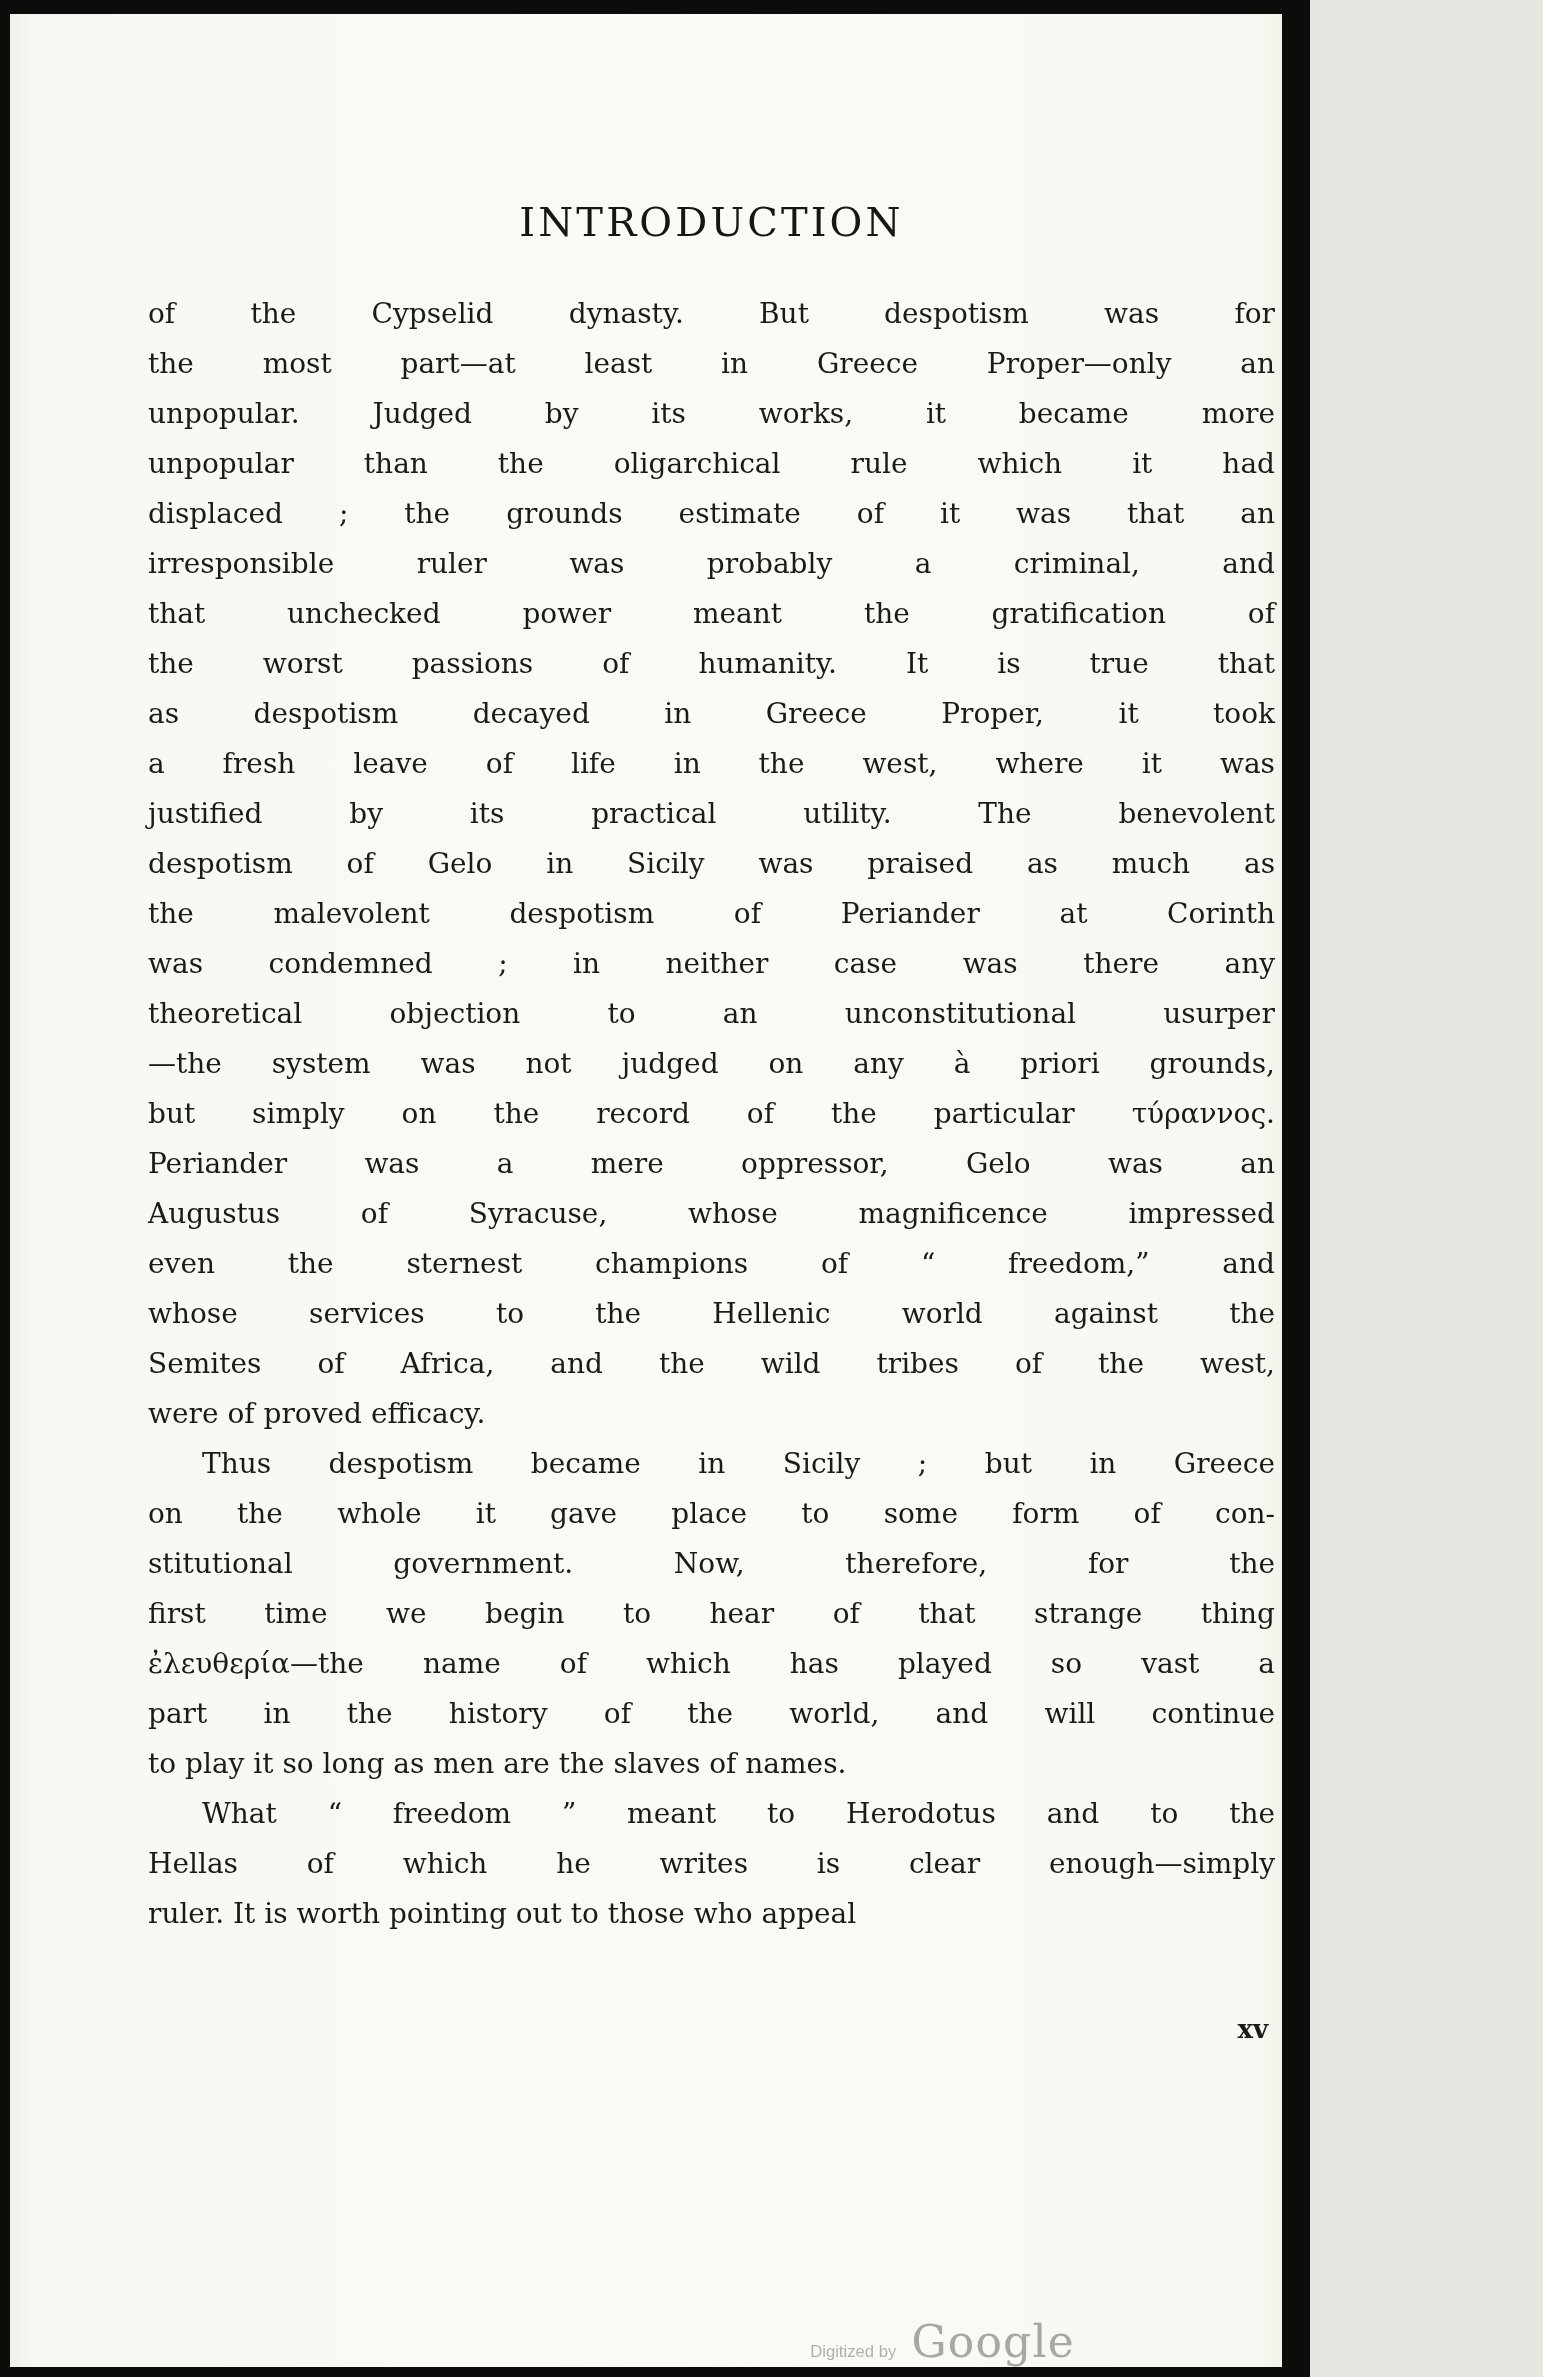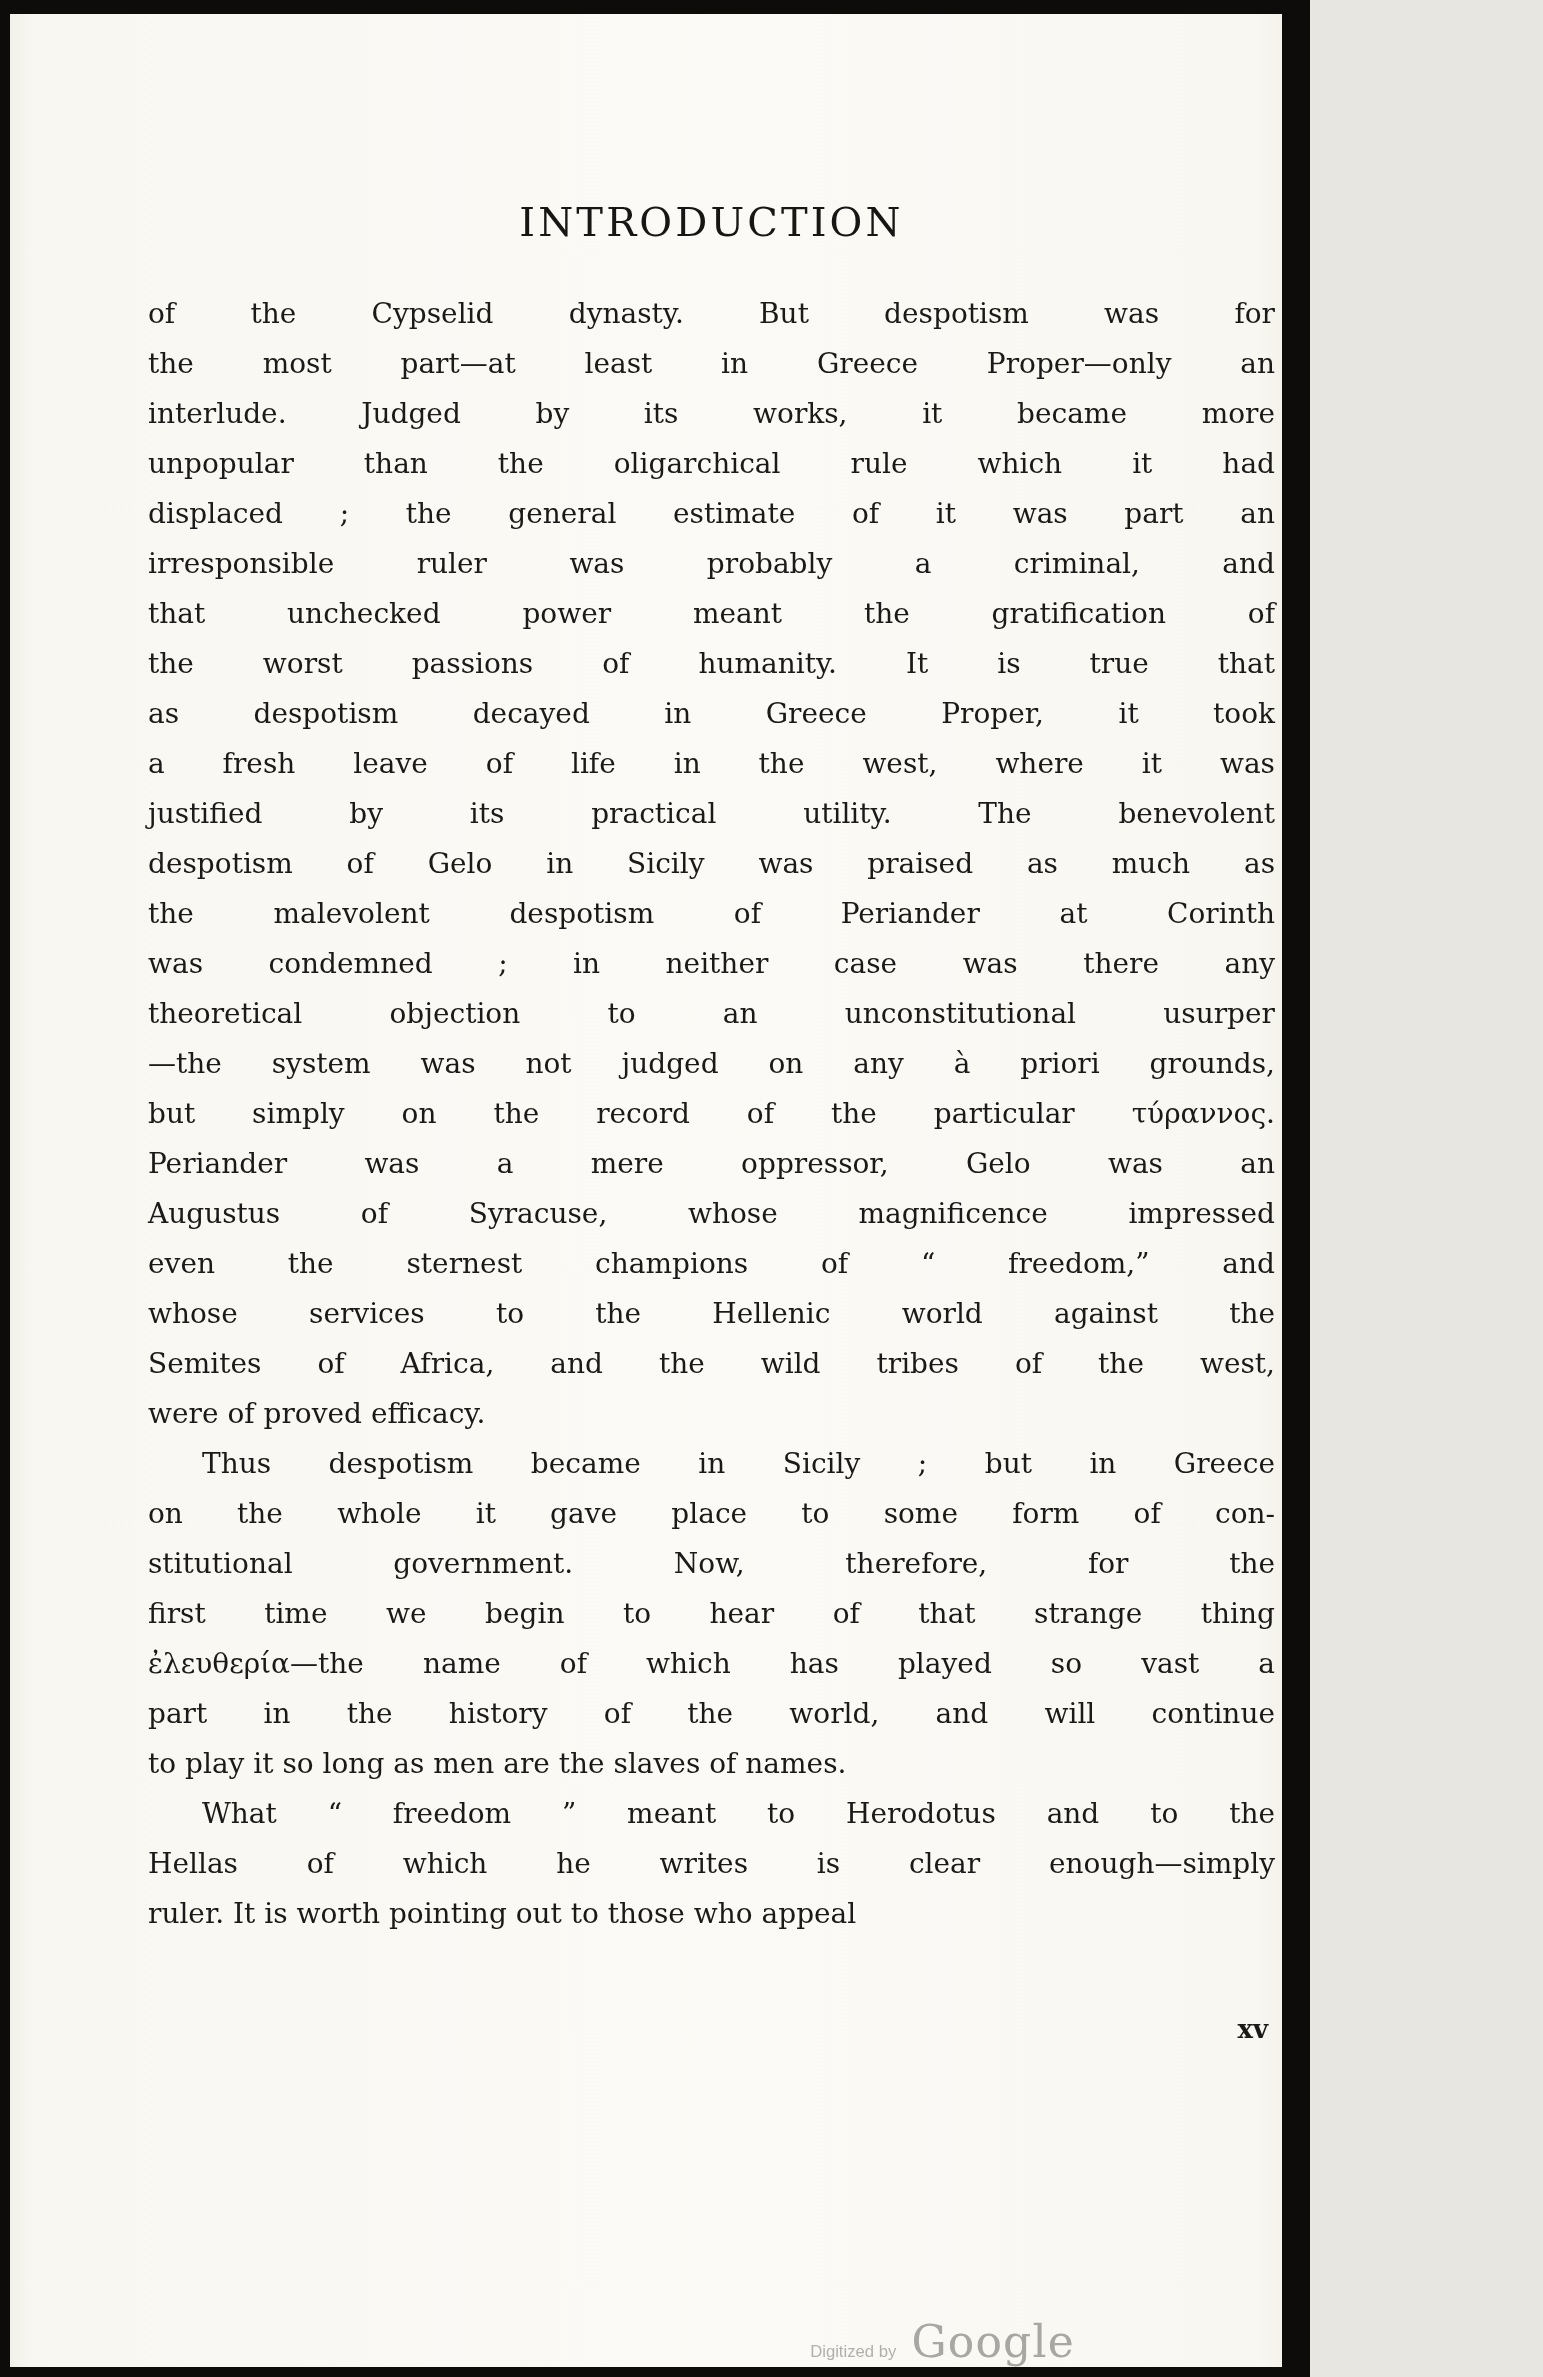--- a/index.html
+++ b/index.html
@@ -96,23 +96,23 @@
   <div class="edge left"></div>
   <div class="edge right"></div>
   <div class="edge bottom"></div>
 
   <h1 class="title">INTRODUCTION</h1>
 
   <div class="body-text" id="body-text">
       <div class="paragraph">
         <div class="line">of the Cypselid dynasty.  But despotism was for</div>
         <div class="line">the most part—at least in Greece Proper—only an</div>
-        <div class="line">interlude.  Judged by its works, it became more</div>
+        <div class="line">unpopular.  Judged by its works, it became more</div>
         <div class="line">unpopular than the oligarchical rule which it had</div>
-        <div class="line">displaced ;  the general estimate of it was part an</div>
+        <div class="line">displaced ;  the grounds estimate of it was that an</div>
         <div class="line">irresponsible ruler was probably a criminal, and</div>
         <div class="line">that unchecked power meant the gratification of</div>
         <div class="line">the worst passions of humanity.  It is true that</div>
         <div class="line">as despotism decayed in Greece Proper, it took</div>
         <div class="line">a fresh leave of life in the west, where it was</div>
         <div class="line">justified by its practical utility.  The benevolent</div>
         <div class="line">despotism of Gelo in Sicily was praised as much as</div>
         <div class="line">the malevolent despotism of Periander at Corinth</div>
         <div class="line">was condemned ;  in neither case was there any</div>
         <div class="line">theoretical objection to an unconstitutional usurper</div>

